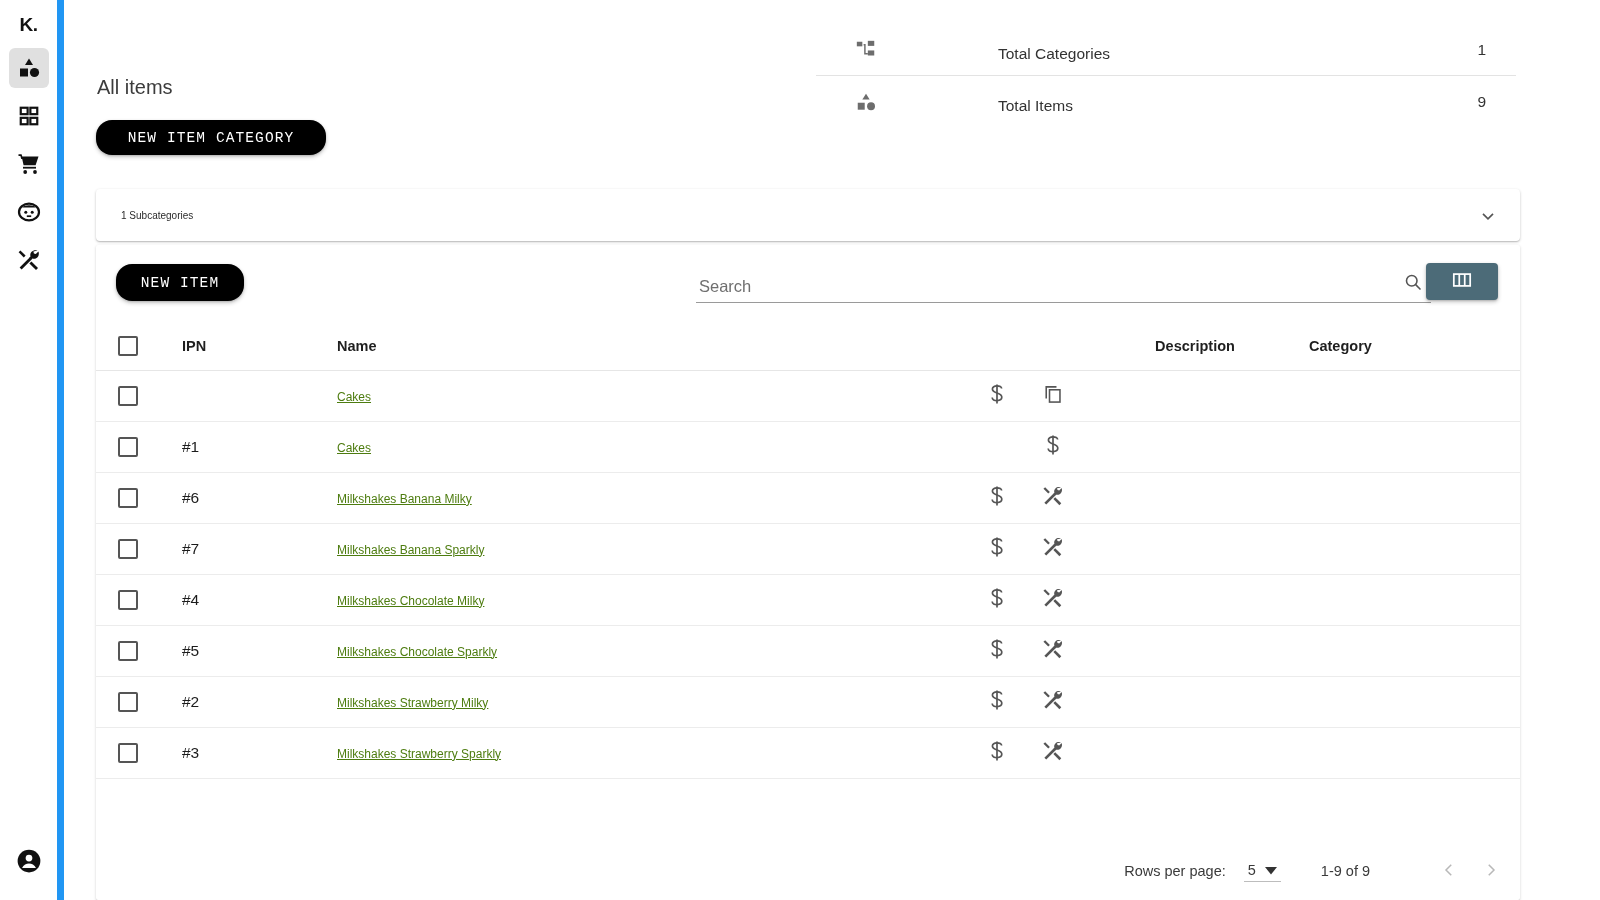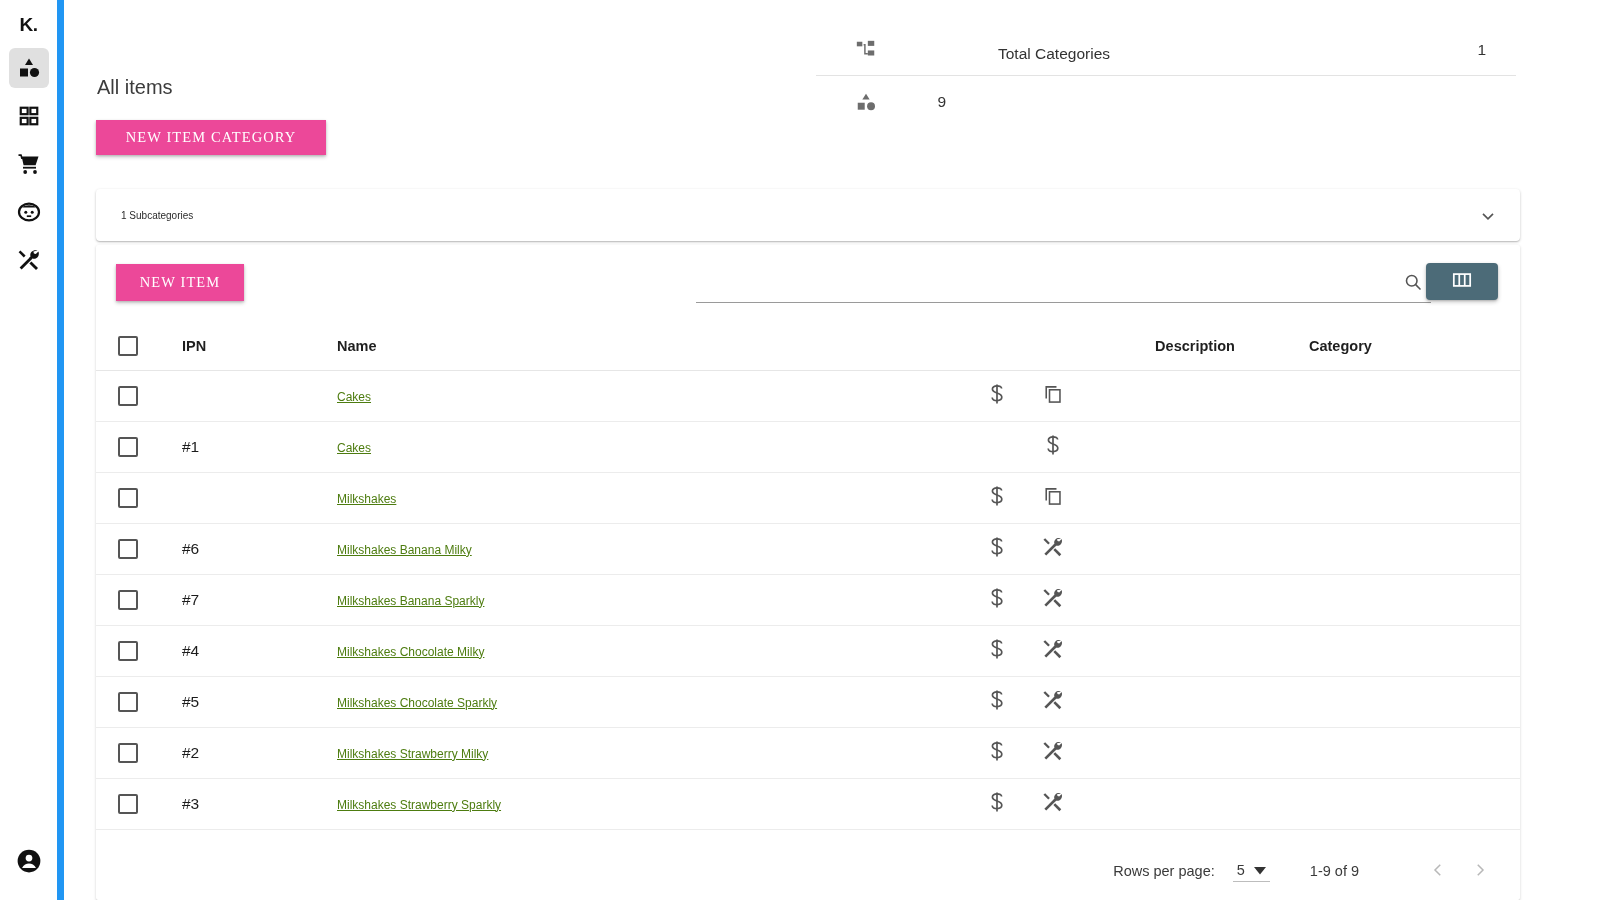--- a/index.html
+++ b/index.html
@@ -45,23 +45,23 @@
   .page-title {
     position:absolute; left:32px; top:22px;
     font-size:35px; font-weight:700; color:#18191a; letter-spacing:-0.6px;
     margin:0; line-height:42px;
   }
   .page-subtitle {
     position:absolute; left:33px; top:77px;
     font-size:20px; color:#3c3c3c; line-height:20px;
   }
   .btn-green {
-    background:#ec4899; color:#fff; border:none;
-    border-radius:0; font-size:14.5px; letter-spacing:1.1px;
-    font-family:Liberation Serif, serif;
+    background:#000000; color:#fff; border:none;
+    border-radius:16px; font-size:14.5px; letter-spacing:1.1px;
+    font-family:Liberation Mono, monospace;
     box-shadow:0 2px 4px rgba(0,0,0,0.22), 0 1px 2px rgba(0,0,0,0.14);
     cursor:pointer; text-transform:uppercase;
   }
   #new-item-category-btn {
     position:absolute; left:32px; top:120px;
     width:230px; height:35px;
   }
 
   
   #stats {
@@ -144,21 +144,21 @@
   .name-link {
     color:#4d7c0f; text-decoration:underline; font-size:12px; cursor:pointer;
     padding-left:8px; display:inline-block;
   }
   .icon-cell { text-align:center; color:#555; }
   .th-desc { text-align:center !important; }
   .th-cat  { text-align:left !important; }
 
   
   #table-footer {
-    position:absolute; left:1px; bottom:0; width:1424px; height:58px;
+    position:absolute; left:12px; bottom:0; width:1424px; height:58px;
     display:flex; align-items:center; justify-content:flex-end;
     padding-right:20px; font-size:14.5px; color:#3a3a3a;
   }
   #rows-per-page-label { margin-right:18px; }
   #rows-per-page-select {
     display:flex; align-items:center; gap:9px; cursor:pointer;
     border-bottom:1px solid #bdbdbd; padding:2px 4px 3px 4px; margin-right:40px;
   }
   #page-range { margin-right:58px; }
   .page-arrow { width:42px; text-align:center; color:#b8b8b8; cursor:pointer; }
@@ -257,38 +257,40 @@
         <div class="stat-value">1</div>
       </div>
       <div class="stat-row">
         <div class="stat-icon">
           <svg width="22" height="22" viewBox="0 0 24 24" fill="#6d6d6d">
             <path d="M12 3 L16 9.4 H8 Z"></path>
             <rect x="3" y="12.8" width="7.6" height="7.6"></rect>
             <circle cx="17.5" cy="16.6" r="4.3"></circle>
           </svg>
         </div>
+        <div class="stat-label">Total Items</div>
         <div class="stat-value">9</div>
       </div>
     </div>
 
     <div id="subcategories-panel">
       <span id="subcategories-label">1 Subcategories</span>
       <span id="subcategories-chevron">
         <svg width="20" height="20" viewBox="0 0 24 24" fill="none" stroke="#555" stroke-width="2">
           <path d="M6 9.5 L12 15.5 L18 9.5"></path>
         </svg>
       </span>
     </div>
 
     <div id="table-card">
 
       <button id="new-item-btn" class="btn-green">NEW ITEM</button>
 
       <div id="search-wrap">
+        <input id="search-input" type="text" placeholder="Search" style="">
         <span id="search-icon">
           <svg width="20" height="20" viewBox="0 0 24 24" fill="none" stroke="#555" stroke-width="1.9">
             <circle cx="10.5" cy="10.5" r="6.3"></circle>
             <path d="M15.2 15.2 L21 21"></path>
           </svg>
         </span>
       </div>
 
       <button id="columns-btn">
         <span>
@@ -352,37 +354,20 @@
                       <path d="M10 1.6 V20.4"></path>
                       <path d="M14.6 5.6 C14.6 3.6 12.6 2.9 10 2.9 C7.4 2.9 5.4 3.9 5.4 6.1 C5.4 8.3 7.6 9.2 10 10 C12.4 10.8 14.8 11.7 14.8 14.1 C14.8 16.5 12.6 17.6 10 17.6 C7.4 17.6 5.2 16.7 5.2 14.6"></path>
                     </svg></span></td>
                 <td></td>
                 <td></td>
               </tr>
               <tr>
                 <td>
                   <span class="cb"></span>
                 </td>
-                <td class="ipn-cell"></td>
-                <td><a class="name-link">Milkshakes</a></td>
-                <td class="icon-cell"><span><svg width="20" height="22" viewBox="0 0 20 22" fill="none" stroke="#555" stroke-width="1.7">
-                      <path d="M10 1.6 V20.4"></path>
-                      <path d="M14.6 5.6 C14.6 3.6 12.6 2.9 10 2.9 C7.4 2.9 5.4 3.9 5.4 6.1 C5.4 8.3 7.6 9.2 10 10 C12.4 10.8 14.8 11.7 14.8 14.1 C14.8 16.5 12.6 17.6 10 17.6 C7.4 17.6 5.2 16.7 5.2 14.6"></path>
-                    </svg></span></td>
-                <td class="icon-cell"><span><svg width="22" height="22" viewBox="0 0 24 24" fill="none" stroke="#555" stroke-width="1.7">
-                      <rect x="8.2" y="7.4" width="11.4" height="13.4"></rect>
-                      <path d="M15.8 4.2 H4.6 V17"></path>
-                    </svg></span></td>
-                <td></td>
-                <td></td>
-              </tr>
-              <tr>
-                <td>
-                  <span class="cb"></span>
-                </td>
                 <td class="ipn-cell">#6</td>
                 <td><a class="name-link">Milkshakes Banana Milky</a></td>
                 <td class="icon-cell"><span><svg width="20" height="22" viewBox="0 0 20 22" fill="none" stroke="#555" stroke-width="1.7">
                       <path d="M10 1.6 V20.4"></path>
                       <path d="M14.6 5.6 C14.6 3.6 12.6 2.9 10 2.9 C7.4 2.9 5.4 3.9 5.4 6.1 C5.4 8.3 7.6 9.2 10 10 C12.4 10.8 14.8 11.7 14.8 14.1 C14.8 16.5 12.6 17.6 10 17.6 C7.4 17.6 5.2 16.7 5.2 14.6"></path>
                     </svg></span></td>
                 <td class="icon-cell"><span><svg width="22" height="22" viewBox="0 0 24 24" fill="#555">
                       <path d="M2.6 19.4 L12.6 9.4 L14.6 11.4 L4.6 21.4 Z"></path>
                       <path d="M20.6 2.6 c-2 -0.9 -4.6 -0.4 -6 1.1 -1.3 1.3 -1.6 3.2 -1.1 4.8 l-1.3 1.3 2 2 1.3 -1.3 c1.6 .5 3.5 .2 4.8 -1.1 1.5 -1.4 2 -4 1.1 -6 l-2.6 2.6 -1.9 -.5 -.5 -1.9 z"></path>
                       <path d="M3.4 2.4 l5.2 5.2 -1.8 1.8 -5.2 -5.2 z"></path>

